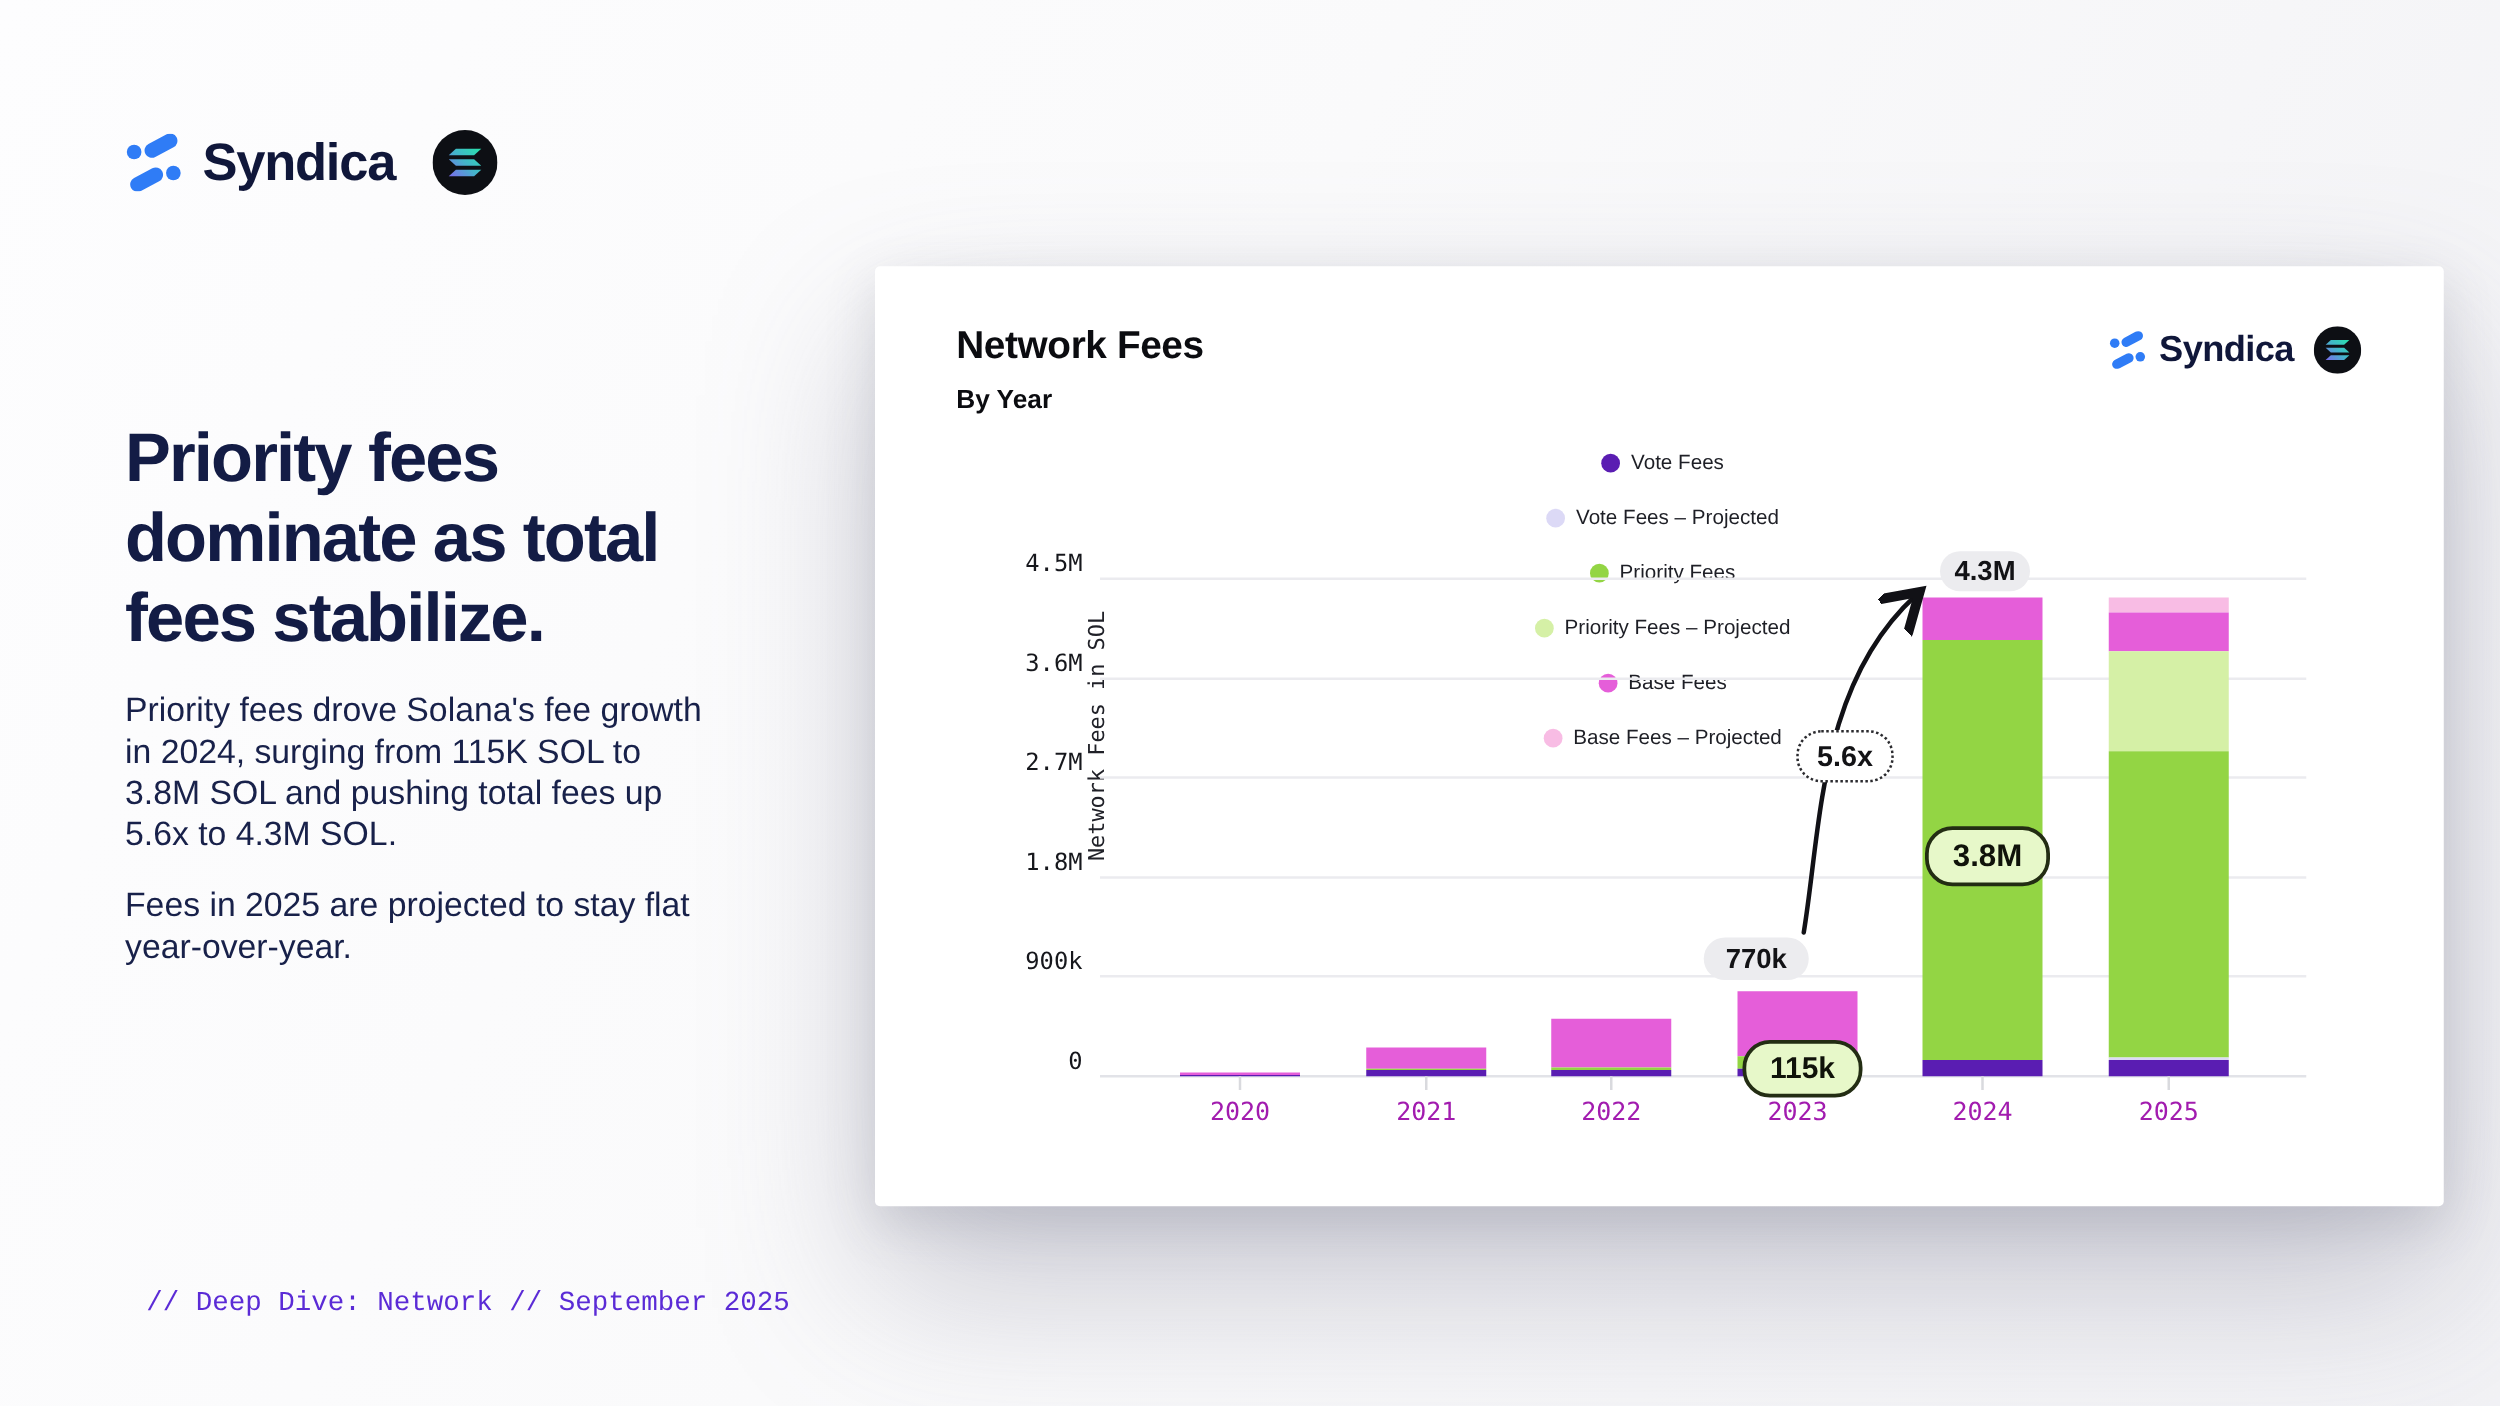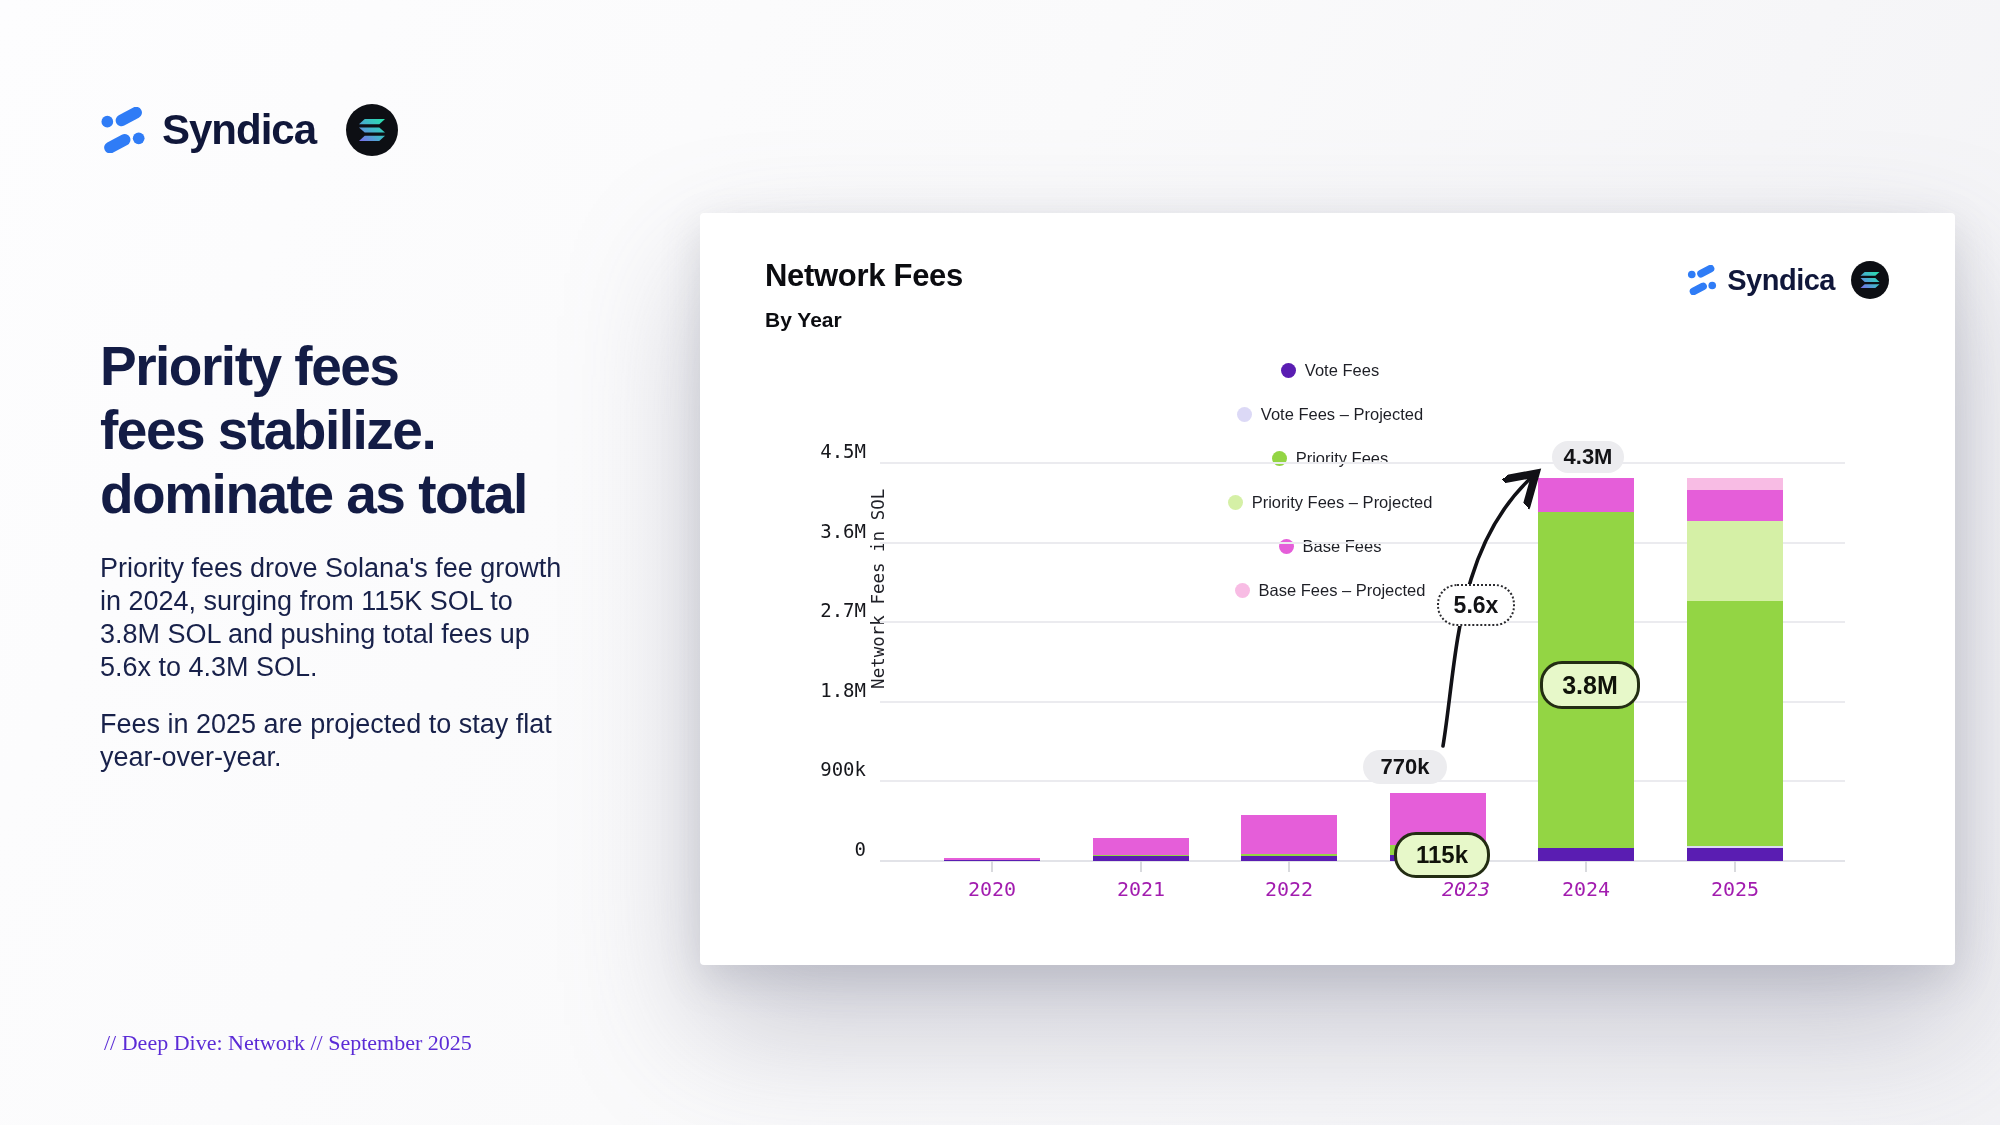--- a/index.html
+++ b/index.html
@@ -9,21 +9,21 @@
     font-family:"Liberation Sans",sans-serif;
   }
   
   .brand-row{position:absolute;left:100px;top:104px;display:flex;align-items:center;gap:16px;}
   .syndica-mark{width:46px;height:46px;}
   .syndica-word{font-weight:700;font-size:42px;letter-spacing:-1px;color:#10173a;}
   .sol-circle{width:52px;height:52px;margin-left:14px;}
   .headline{position:absolute;left:100px;top:334px;font-weight:700;font-size:55px;line-height:64px;letter-spacing:-1.5px;color:#131c45;}
   .bodycopy{position:absolute;left:100px;top:552px;width:478px;color:#18214a;font-size:27px;line-height:33px;}
   .bodycopy p{margin:0 0 24px 0;}
-  .slide-footer{position:absolute;left:104px;top:1030px;font-family:Liberation Serif, serif;font-size:22px;color:#5b2bd6;}
+  .slide-footer{position:absolute;left:117px;top:1030px;font-family:Liberation Mono, monospace;font-size:22px;color:#5b2bd6;}
   
   .card{
     position:absolute;left:700px;top:213px;width:1255px;height:752px;background:#ffffff;border-radius:4px;
     box-shadow:0 60px 130px rgba(120,122,145,.38),0 14px 40px rgba(90,92,110,.18);
   }
   .card-title{position:absolute;left:65px;top:45px;font-size:31px;font-weight:700;letter-spacing:-.3px;color:#0b0c10;}
   .card-subtitle{position:absolute;left:65px;top:95px;font-size:21px;font-weight:700;color:#0b0c10;}
   .card-brand{position:absolute;right:66px;top:48px;display:flex;align-items:center;gap:10px;}
   .card-brand .syndica-mark{width:30px;height:30px;}
   .card-brand .syndica-word{font-size:29px;letter-spacing:-.5px;}
@@ -81,22 +81,22 @@
     </defs>
     <circle cx="50" cy="50" r="50" fill="#0d0f14"></circle>
     <path fill="url(#solg1)" d="M36,29 H75 L64,39 H25 Z"></path>
     <path fill="url(#solg1)" d="M25,45 H64 L75,55 H36 Z"></path>
     <path fill="url(#solg1)" d="M36,61 H75 L64,71 H25 Z"></path>
   </svg>
 </div>
 
 <div class="headline">
   <div>Priority fees</div>
+  <div>dominate as total</div>
   <div>fees stabilize.</div>
-  <div>dominate as total</div>
 </div>
 
 <div class="bodycopy">
   <p>Priority fees drove Solana's fee growth in 2024, surging from 115K SOL to 3.8M SOL and pushing total fees up 5.6x to 4.3M SOL.</p>
   <p>Fees in 2025 are projected to stay flat year-over-year.</p>
 </div>
 
 <div class="slide-footer">// Deep Dive: Network // September 2025</div>
 
 <div class="card">
@@ -181,21 +181,21 @@
         <div class="bar-seg" style="height: 38.9156px; background: rgb(229, 94, 217);"></div>
       </div>
       <div class="xtick" style="left: 408px;"></div>
       <div class="xlabel" style="left: 409px;">2022</div>
       <div class="bar-col" style="left: 510px;">
         <div class="bar-seg" style="height: 5.74889px; background: rgb(90, 29, 178);"></div>
         <div class="bar-seg" style="height: 10.1711px; background: rgb(147, 213, 68);"></div>
         <div class="bar-seg" style="height: 52.1822px; background: rgb(229, 94, 217);"></div>
       </div>
       <div class="xtick" style="left: 557px;"></div>
-      <div class="xlabel" style="left: 586px; font-style: italic;">2023</div>
+      <div class="xlabel" style="left: 558px;">2023</div>
       <div class="bar-col" style="left: 658px;">
         <div class="bar-seg" style="height: 12.8244px; background: rgb(90, 29, 178);"></div>
         <div class="bar-seg" style="height: 336.089px; background: rgb(147, 213, 68);"></div>
         <div class="bar-seg" style="height: 34.4933px; background: rgb(229, 94, 217);"></div>
       </div>
       <div class="xtick" style="left: 705px;"></div>
       <div class="xlabel" style="left: 706px;">2024</div>
       <div class="bar-col" style="left: 807px;">
         <div class="bar-seg" style="height: 12.8244px; background: rgb(90, 29, 178);"></div>
         <div class="bar-seg" style="height: 2.21111px; background: rgb(220, 217, 246);"></div>

